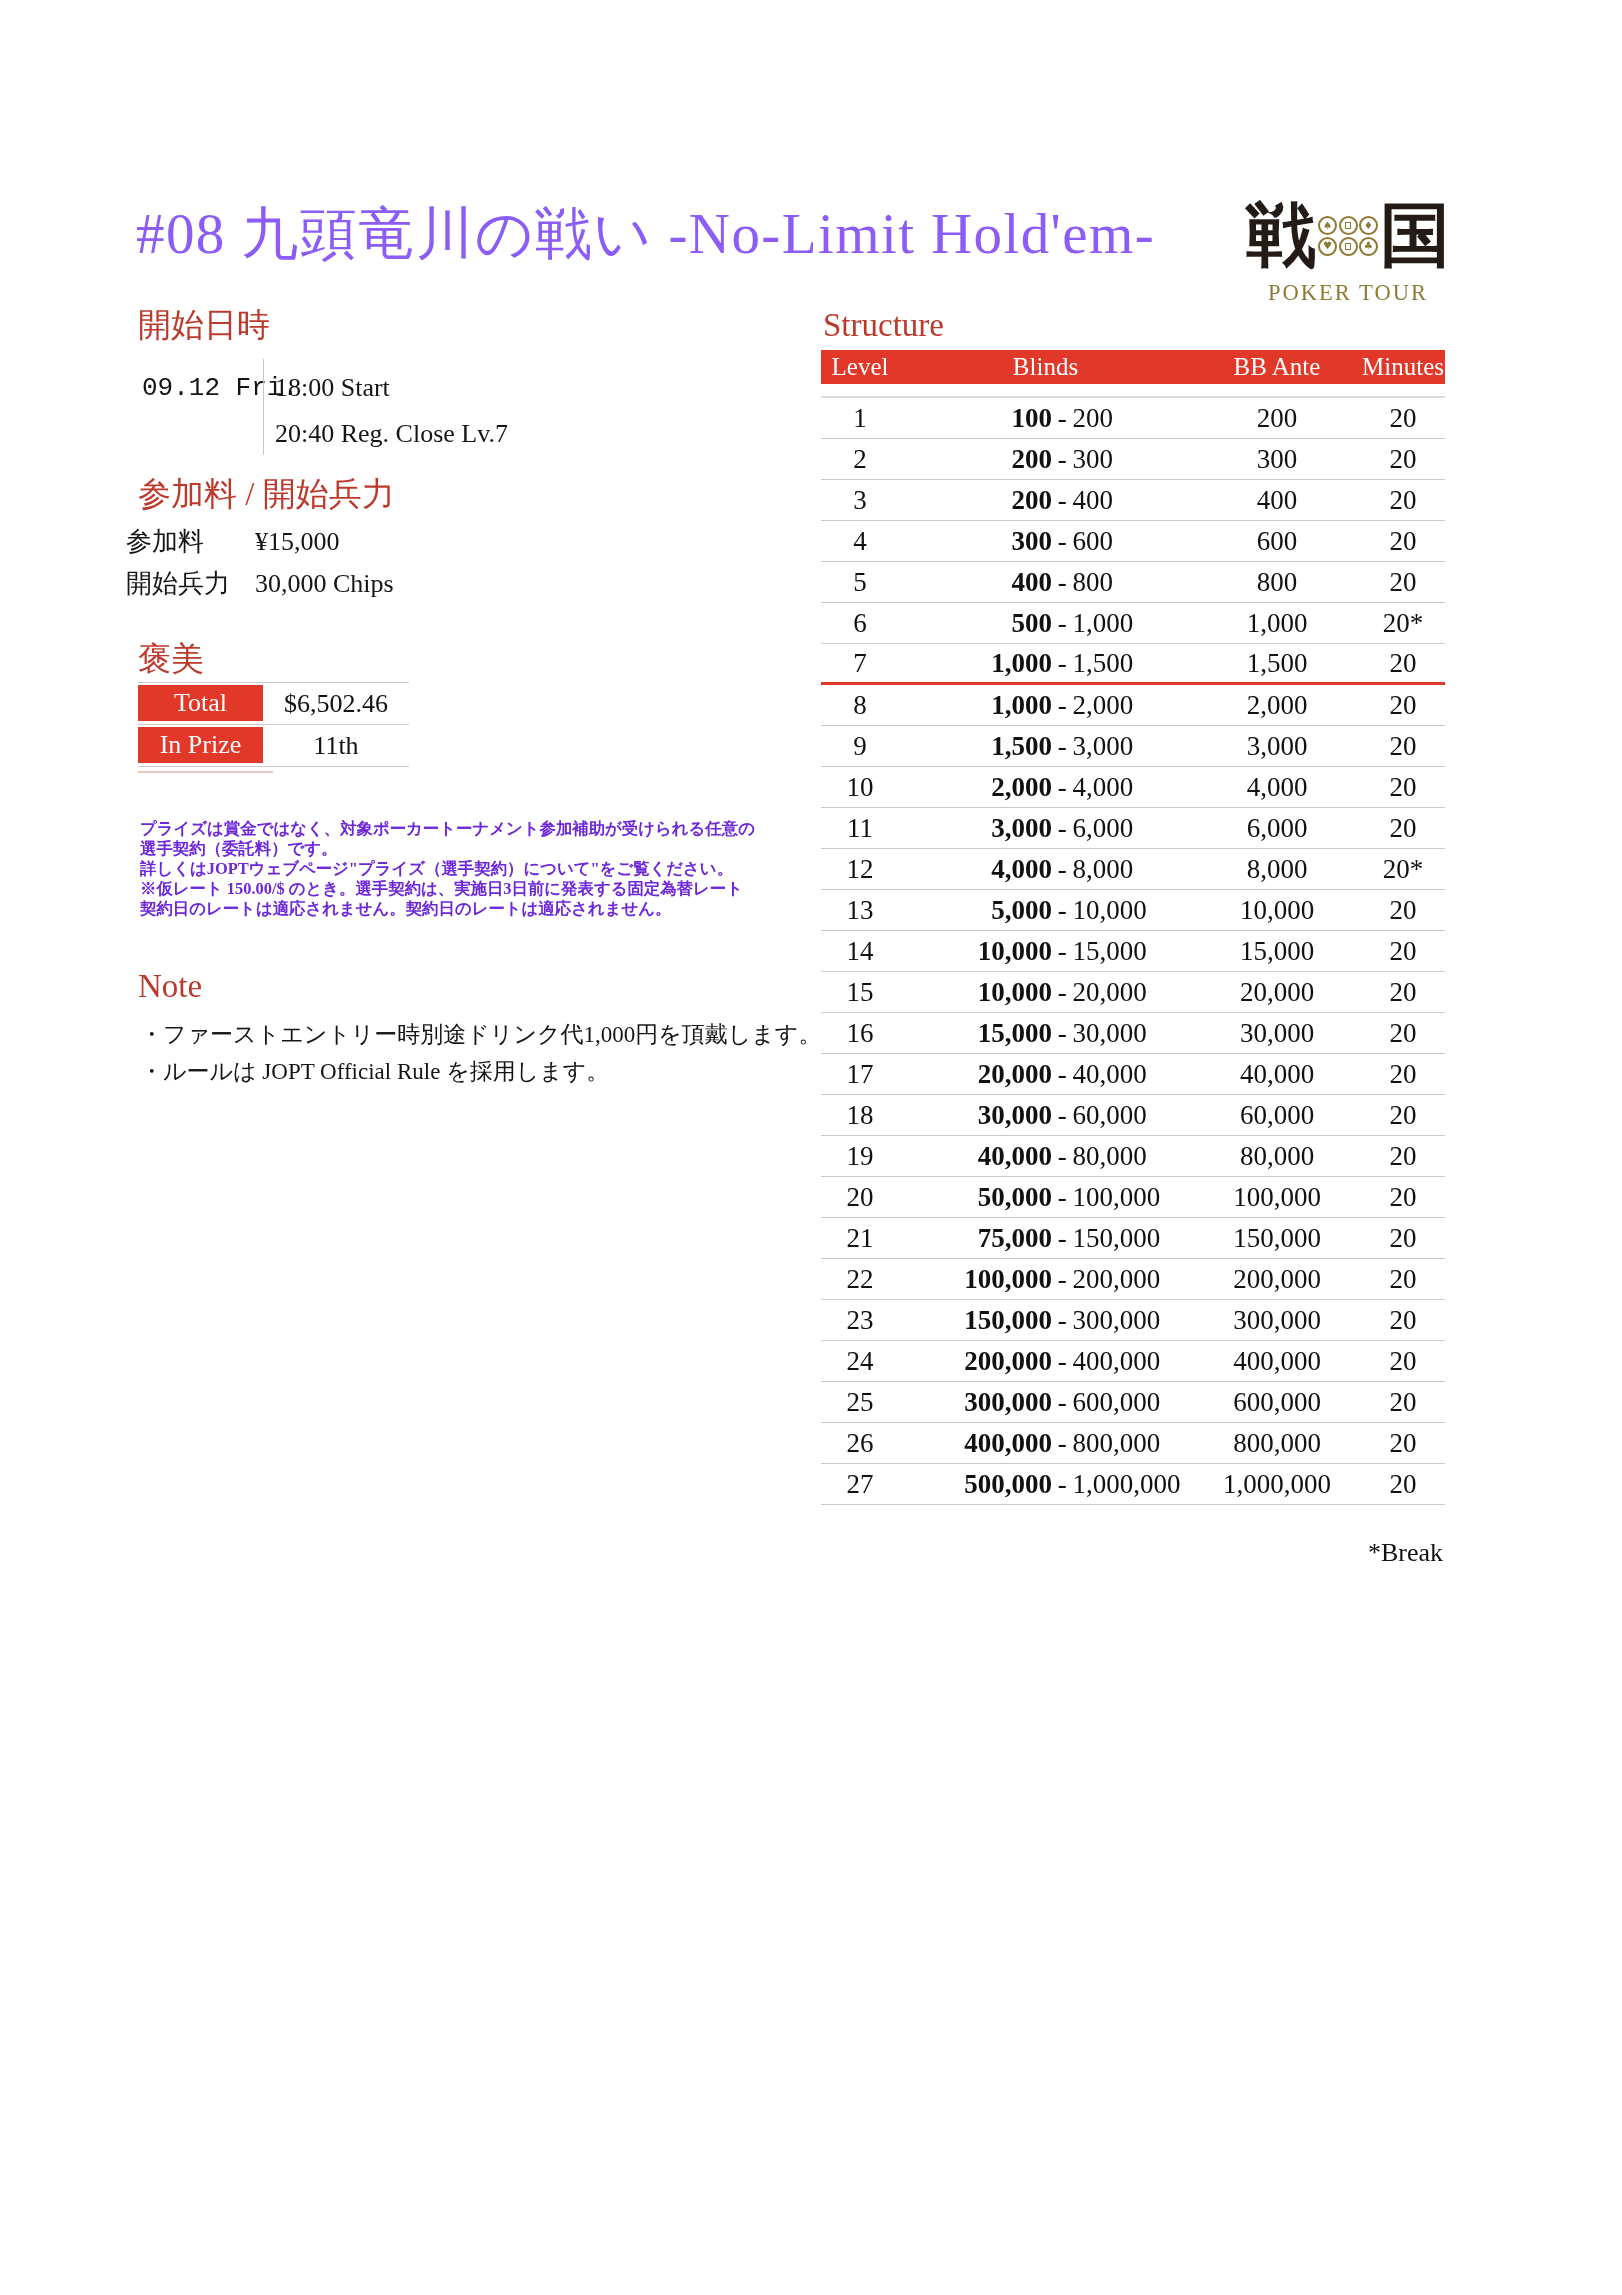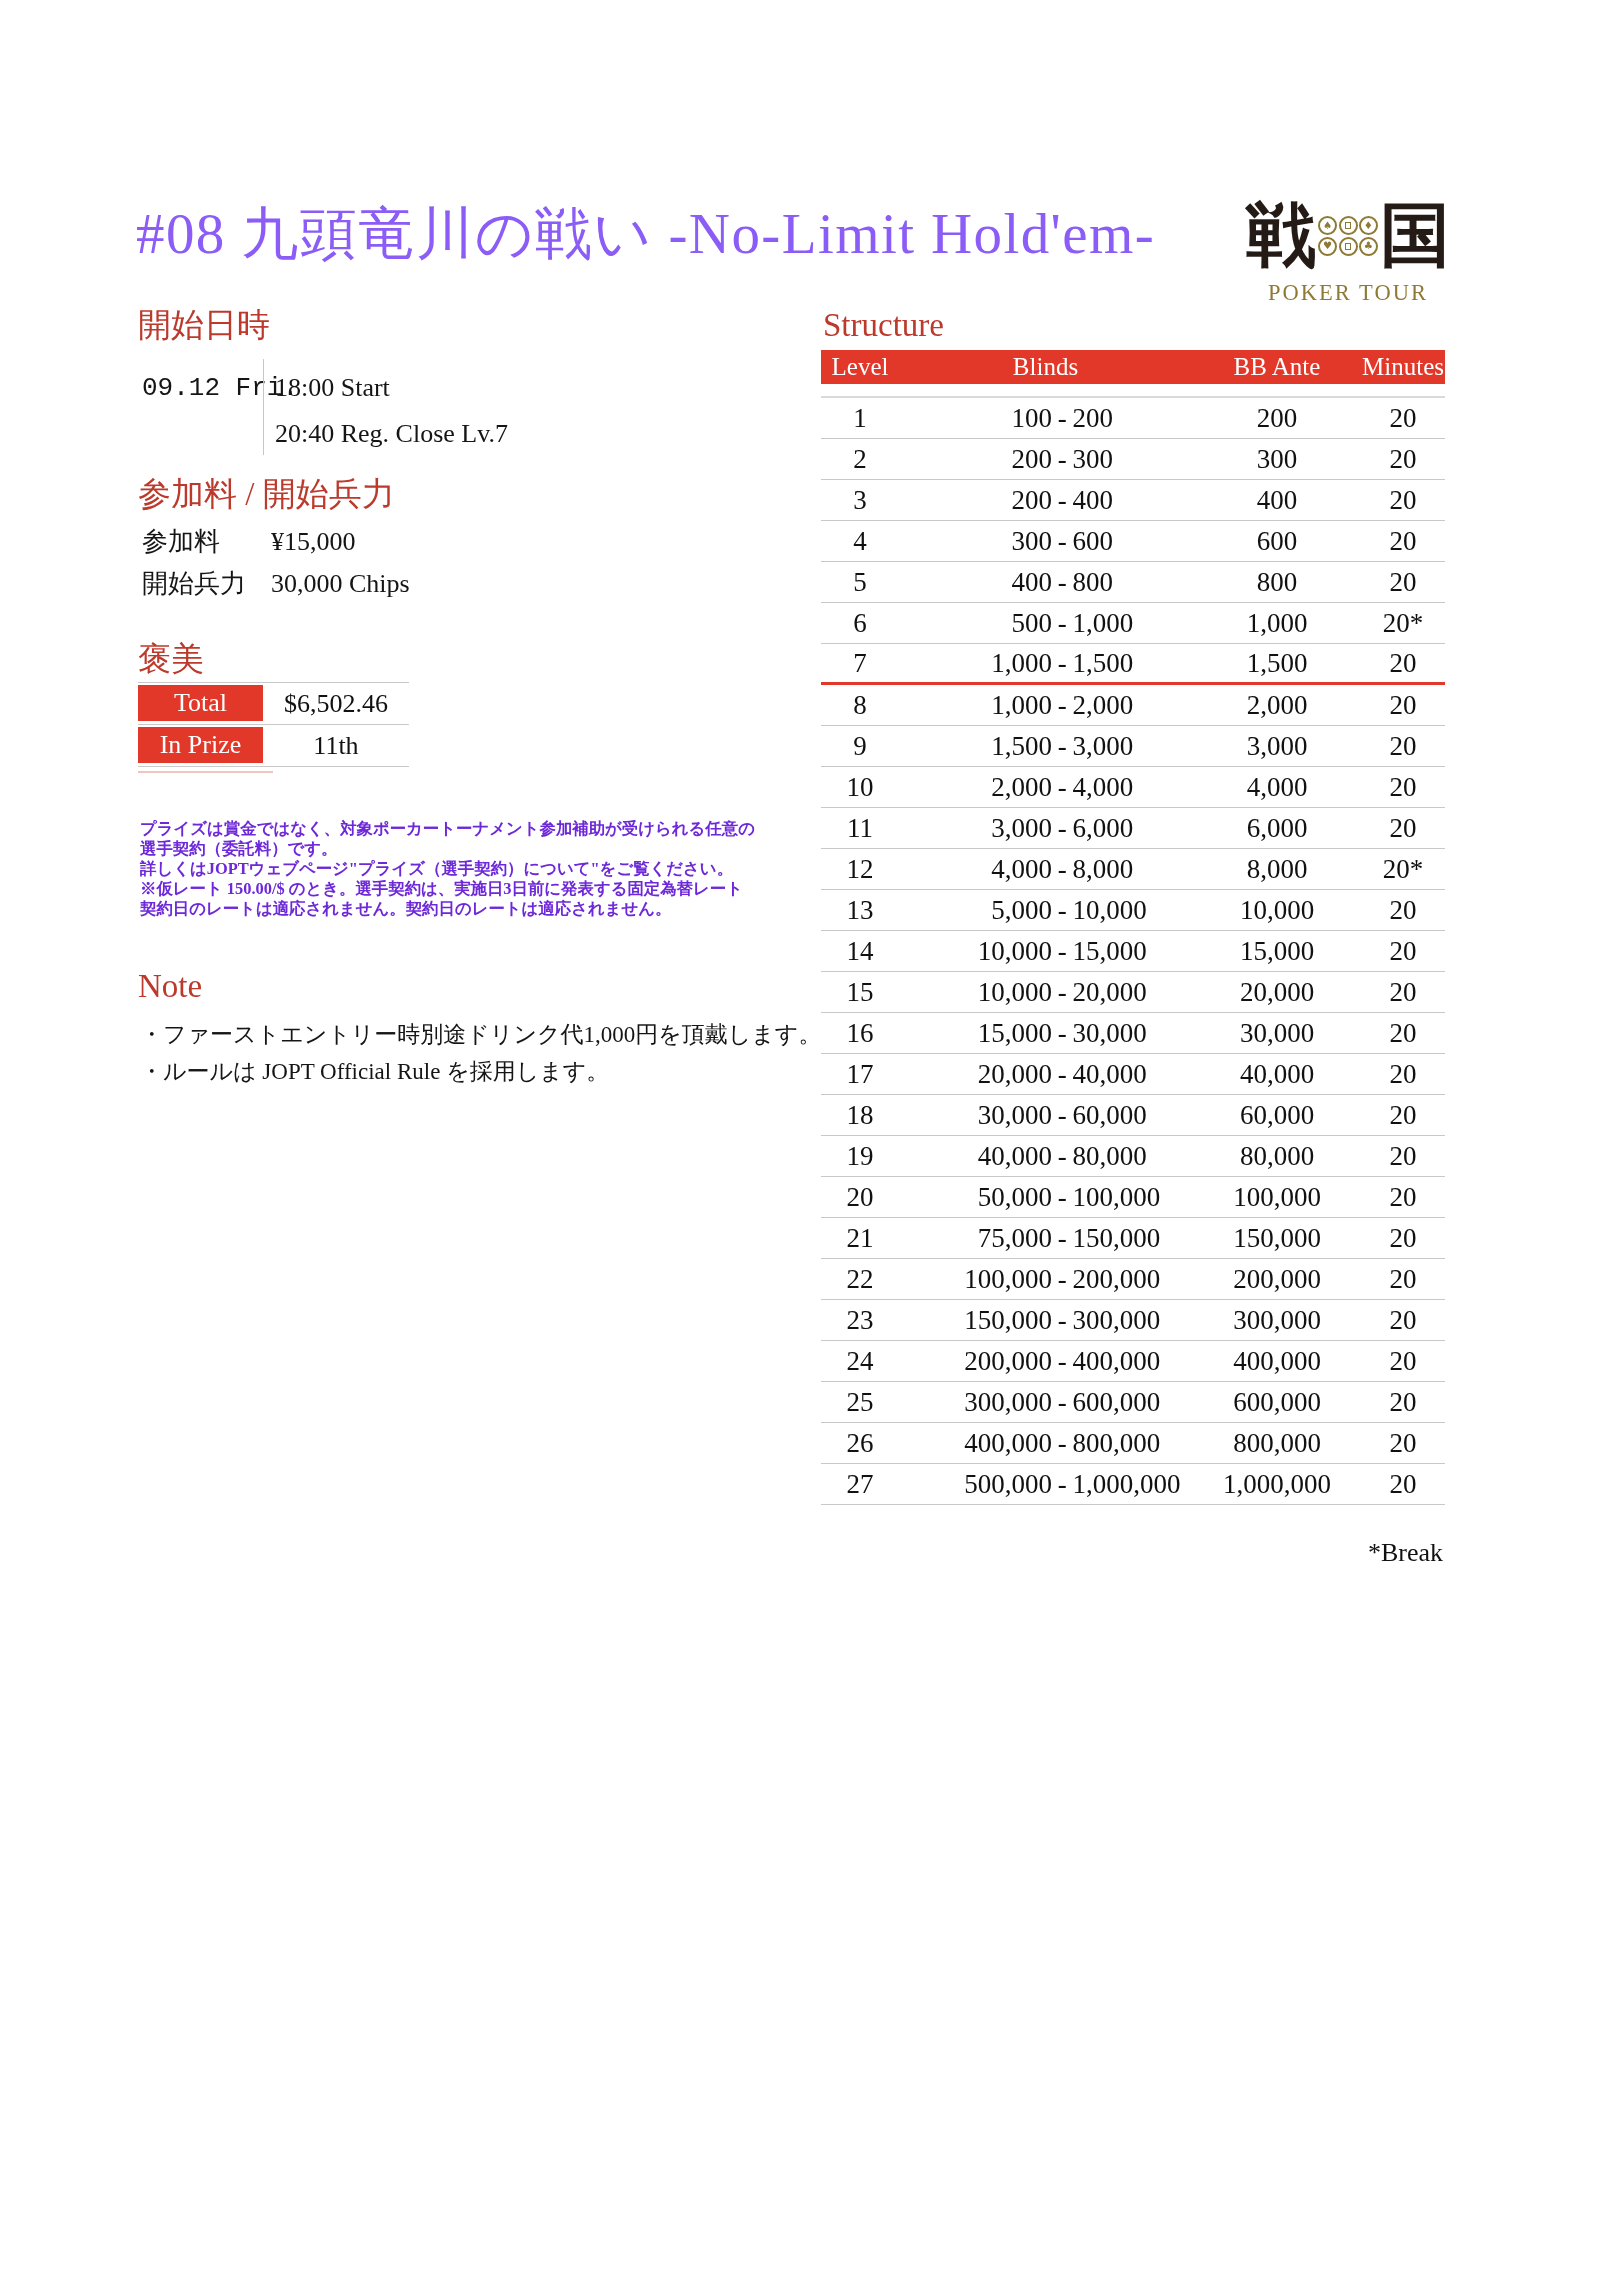--- a/index.html
+++ b/index.html
@@ -37,21 +37,21 @@
   .h-prize{left:138px;top:641px;}
   .h-note{left:138px;top:968px;}
   .h-structure{left:823px;top:307px;}
 
   
   .sched-date{left:142px;top:365px;font-size:26px;line-height:46px;white-space:nowrap;font-family:Liberation Mono, monospace;}
   .sched-divider{left:263px;top:359px;width:1.4px;height:96px;background:#C6C6C6;}
   .sched-times{left:275px;top:365px;font-size:26px;line-height:46px;white-space:nowrap;}
 
   
-  .entry-rows{left:142px;top:521px;font-size:26px;line-height:42px;}
+  .entry-rows{left:126px;top:521px;font-size:26px;line-height:42px;}
   .entry-row{display:flex;white-space:nowrap;}
   .entry-label{width:129px;}
 
   
   .prize-table{left:138px;top:682px;width:271px;border-top:1.4px solid #C9C9C9;}
   .prow{position:relative;height:42px;border-bottom:1.4px solid #C9C9C9;box-sizing:border-box;}
   .plabel{
     position:absolute;left:0;top:2px;bottom:3.4px;width:125px;background:#E2382A;color:#fff;
     display:flex;align-items:center;justify-content:center;font-size:26px;
   }
@@ -76,21 +76,21 @@
   }
   .sheader .hc{text-align:center;}
   .sbody{left:821px;top:396px;width:624px;border-top:2px solid #DADADA;}
   .srow{
     display:grid;grid-template-columns:78px 293px 170px 82px;align-items:center;
     height:41px;box-sizing:border-box;border-bottom:1.4px solid #C9C9C9;font-size:27px;color:#111;
   }
   .srow.reg-close{border-bottom:3.4px solid #E2382A;}
   .c-level{text-align:center;}
   .c-blinds{display:grid;grid-template-columns:153px 20.4px 1fr;align-items:center;}
-  .c-blinds .sb{text-align:right;}
+  .c-blinds .sb{text-align:right;font-weight:bold;}
   .c-blinds .dash{text-align:center;}
   .c-blinds .bb{text-align:left;}
   .c-ante{text-align:center;}
   .c-min{text-align:center;}
   .break-note{left:821px;top:1538px;width:622px;text-align:right;font-size:26px;color:#111;}
 </style>
 </head>
 <body>
 
 <div class="abs page-title">#08 九頭竜川の戦い -No-Limit Hold'em-</div>

